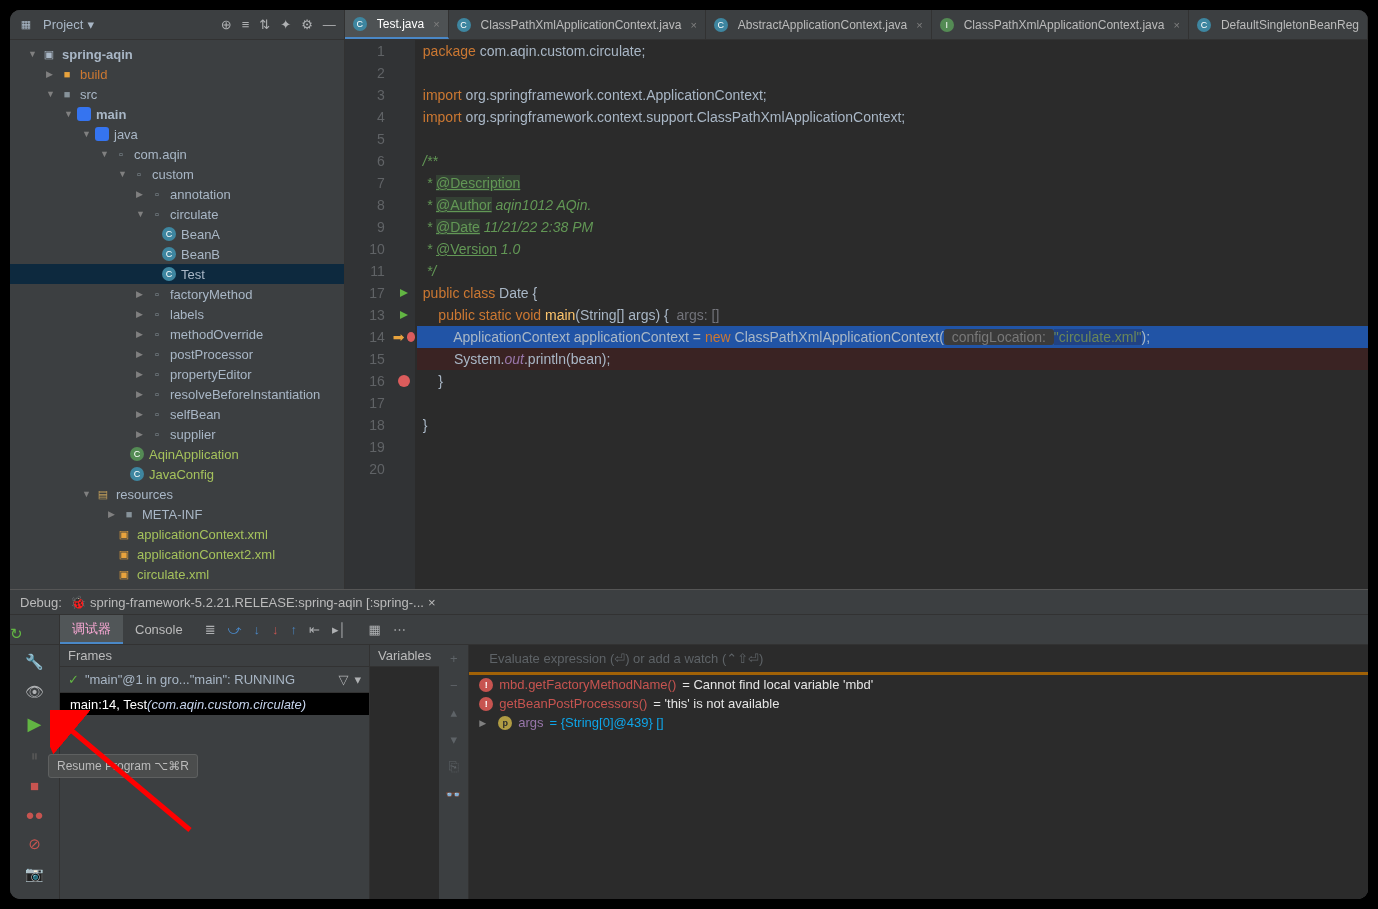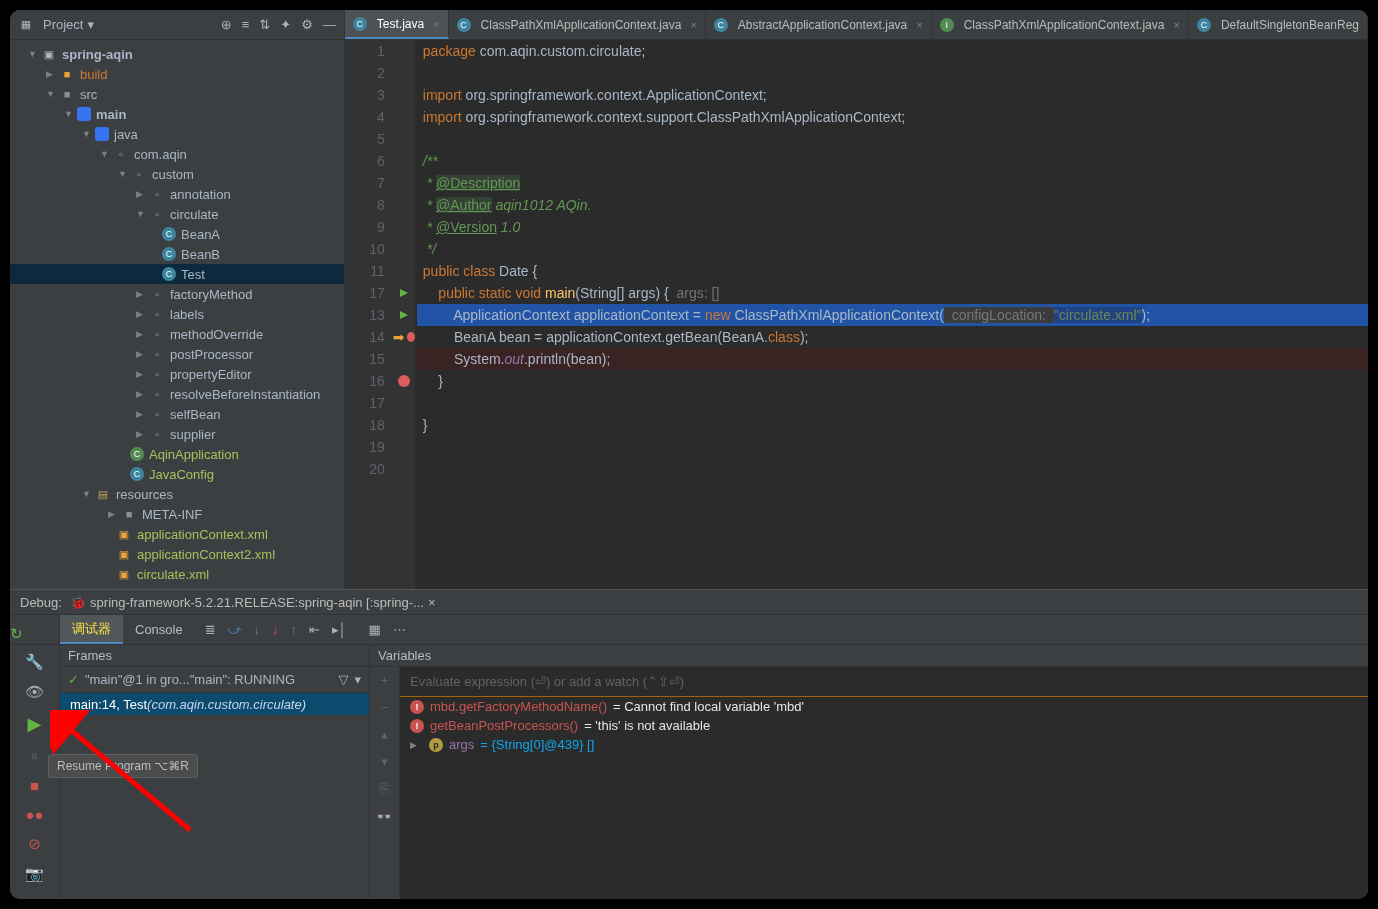--- a/index.html
+++ b/index.html
@@ -48,34 +48,34 @@
 .debug-panel { height:310px; background:#3c3f41; border-top:1px solid #555; display:flex; flex-direction:column; }
 .dp-tab { height:25px; display:flex; align-items:center; padding:0 10px; gap:8px; border-bottom:1px solid #323232; }
 .dp-tab .title { color:#bbb; }
 .dp-tab .runcfg { color:#bbb; display:flex; align-items:center; gap:4px; }
 .dp-body { flex:1; display:flex; }
 .dp-col-tools { width:50px; background:#3c3f41; border-right:1px solid #323232; display:flex; flex-direction:column; align-items:center; gap:12px; padding-top:8px; }
 .dp-col-tools span { color:#afb1b3; cursor:pointer; font-size:15px; }
 .dp-frames { width:310px; background:#3c3f41; border-right:1px solid #323232; display:flex; flex-direction:column; }
 .dp-section-hdr { height:22px; padding:0 8px; color:#bbb; border-bottom:1px solid #323232; display:flex; align-items:center; }
 .dp-thread { height:26px; display:flex; align-items:center; padding:0 8px; gap:6px; border-bottom:1px solid #323232; }
-.dp-frame { height:22px; background:#0c4a6e; color:#fff; display:flex; align-items:center; padding:0 10px; }
+.dp-frame { height:22px; background:#000000; color:#fff; display:flex; align-items:center; padding:0 10px; }
 .dp-frame .pkg { font-style:italic; color:#c6d4ed; }
-.dp-vars { flex:1; background:#2b2b2b; display:flex; flex-direction:column; }
+.dp-vars { flex:1; background:#2b2b2b; display:flex; flex-direction:row; }
 .dp-vars-body { display:flex; flex:1; }
 .dp-vars-content { flex:1; padding:0; }
-.eval-row { height:30px; display:flex; align-items:center; padding:0 10px; color:#5e6367; gap:8px; border-bottom:1px solid #a16207; }
+.eval-row { height:30px; display:flex; align-items:center; padding:0 20px; color:#5e6367; gap:8px; border-bottom:3px solid #a16207; }
 .var-row { padding:2px 10px; display:flex; align-items:center; gap:6px; font-family:monospace; font-size:13px; }
 .var-badge { width:14px; height:14px; border-radius:50%; display:inline-flex; align-items:center; justify-content:center; font-size:9px; font-weight:bold; }
 .badge-err { background:#c75450; color:#fff; }
 .badge-p { background:#b09c43; color:#2b2b2b; }
 .var-err { color:#e5e5e5; }
 .tab-row2 { display:flex; height:30px; align-items:center; border-bottom:1px solid #323232; }
 .tab-btn { padding:0 12px; height:100%; display:flex; align-items:center; cursor:pointer; color:#bbb; }
-.tab-btn.active { background:#515658; border-bottom:2px solid #4a88c7; color:#fde047; }
+.tab-btn.active { background:#515658; border-bottom:2px solid #4a88c7; color:#f9a8d4; }
 .tool-icons { display:flex; gap:12px; padding:0 10px; color:#afb1b3; }
 .tool-icons span { cursor:pointer; }
 .tool-icons .blue { color:#4a88c7; }
 .tool-icons .red { color:#c75450; }
 .tooltip { position:absolute; background:#4b4d4d; border:1px solid #5e6060; padding:4px 8px; font-size:12px; color:#bbb; border-radius:3px; }
 .arrow-annot { position:absolute; pointer-events:none; }
 svg.run-tri { width:10px; height:10px; }
 .bp-dot { width:12px; height:12px; background:#db5c5c; border-radius:50%; display:inline-block; }
 </style>
 </head>
@@ -314,26 +314,26 @@
         </div>
         <div class="code">
           <div class="line"><span class="kw">package </span>com.aqin.custom.circulate;</div>
           <div class="line"></div>
           <div class="line"><span class="kw">import </span><span>org.springframework.context.ApplicationContext;</span></div>
           <div class="line"><span class="kw">import </span><span>org.springframework.context.support.ClassPathXmlApplicationContext;</span></div>
           <div class="line"></div>
           <div class="line"><span class="doc">/**</span></div>
           <div class="line"><span class="doc"> * </span><span class="tag" style="background:#344134">@Description</span></div>
           <div class="line"><span class="doc"> * </span><span class="tag" style="background:#344134">@Author</span><span class="doc"> aqin1012 AQin.</span></div>
+          <div class="line"><span class="doc"> * </span><span class="tag" style="background:#344134">@Date</span><span class="doc"> 11/21/22 2:38 PM</span></div>
           <div class="line"><span class="doc"> * </span><span class="tag">@Version</span><span class="doc"> 1.0</span></div>
           <div class="line"><span class="doc"> */</span></div>
           <div class="line"><span class="kw">public class </span><span>Date {</span></div>
           <div class="line"><span class="kw">    public static void </span><span class="method">main</span><span>(String[] args) {</span><span class="param">  args: []</span></div>
           <div class="line exec"><span>        ApplicationContext applicationContext = </span><span class="kw">new </span><span>ClassPathXmlApplicationContext(</span><span class="hint"> configLocation: </span><span class="str" style="background:#214283">"circulate.xml"</span><span>);</span></div>
-          <div class="line"><span>        BeanA bean = applicationContext.getBean(BeanA.</span><span class="kw">class</span><span>);</span></div>
           <div class="line bp"><span>        System.</span><span style="font-style:italic;color:#9876aa">out</span><span>.println(bean);</span></div>
           <div class="line"><span>    }</span></div>
           <div class="line"></div>
           <div class="line"><span>}</span></div>
           <div class="line"></div>
         </div>
       </div>
     </div>
   </div>
 

